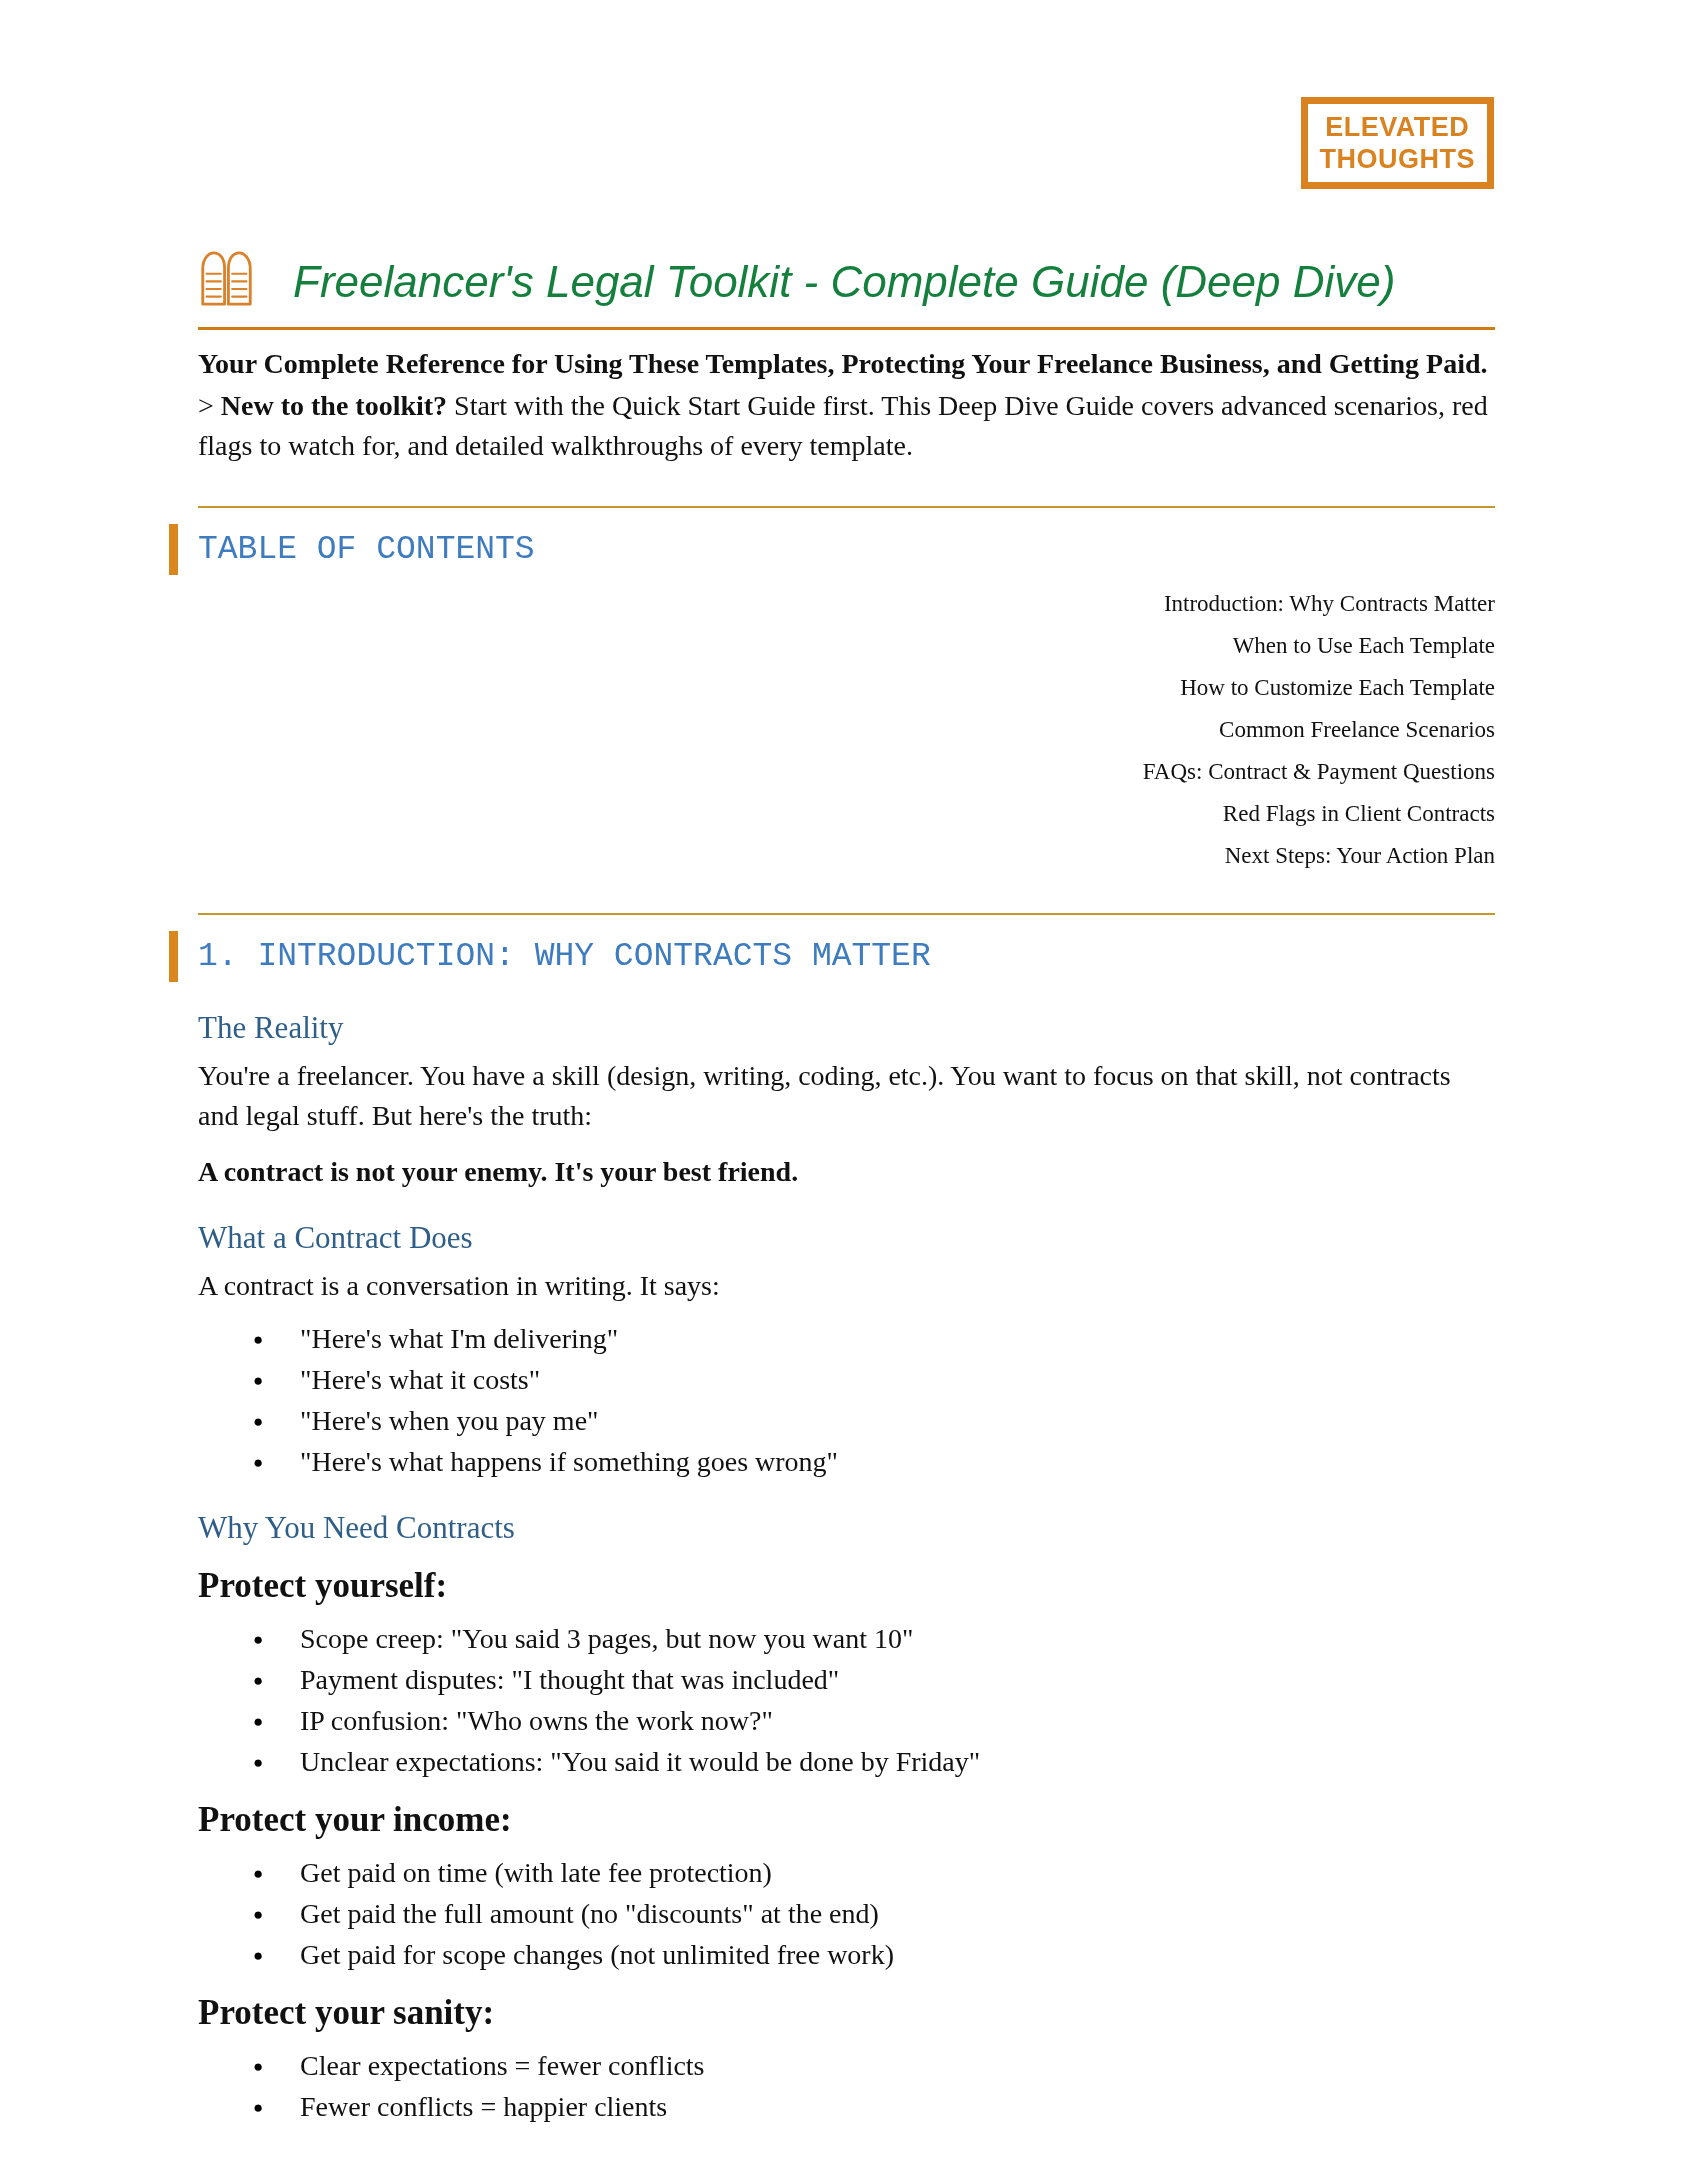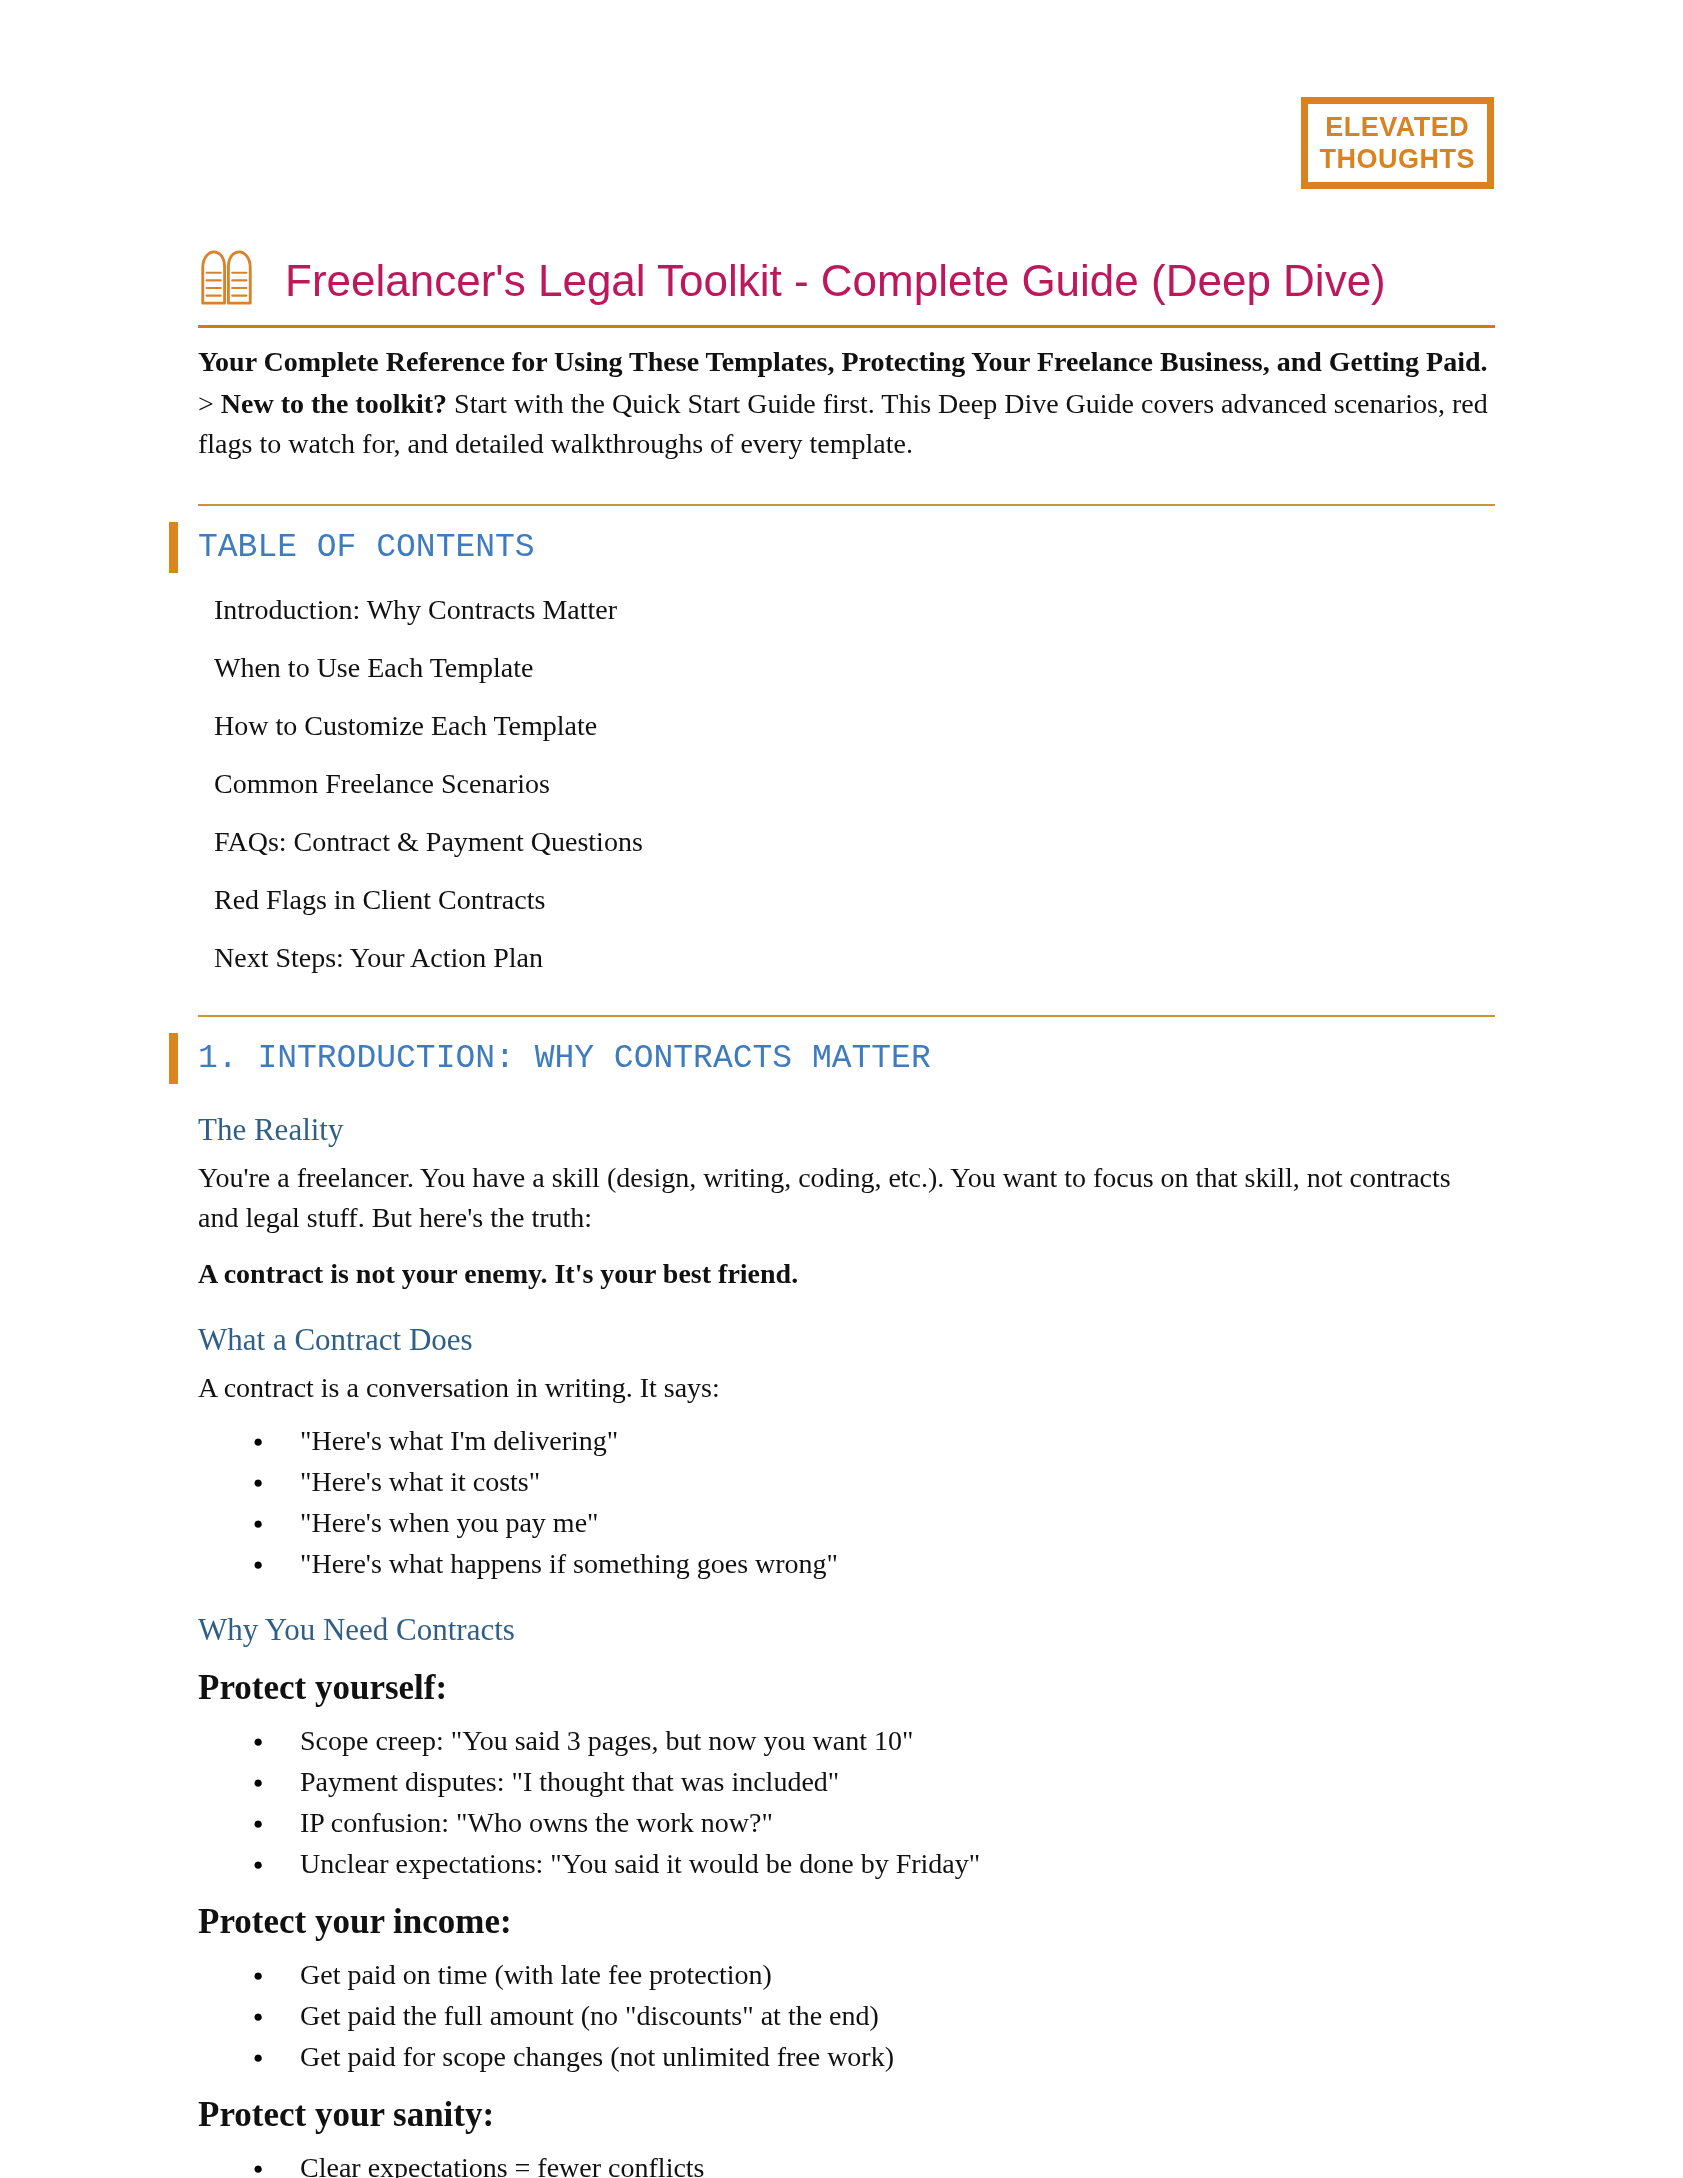--- a/index.html
+++ b/index.html
@@ -32,24 +32,25 @@
   
   .title-row {
     display: flex; align-items: center; gap: 30px;
     border-bottom: 3px solid #D07C15;
     padding-bottom: 12px;
   }
   .book-icon { flex: 0 0 auto; }
   .doc-title {
     font-family: "Liberation Sans", sans-serif;
     font-size: 44px; line-height: 51px;
-    color: #be185d;
+    color: #15803d;
     font-weight: normal;
-    margin: 0;
+    margin: 8px;
     white-space: nowrap;
+    font-style: italic;
   }
 
   .intro-bold {
     margin: 14px 0 0 0;
     font-weight: bold;
     font-size: 28px; line-height: 40px;
   }
   .intro-note {
     margin: 2px 0 0 0;
     font-size: 28px; line-height: 40px;
@@ -66,21 +67,21 @@
     margin: 16px 0 0 -29px;
     border-left: 9px solid #D9861F;
     padding-left: 20px;
     font-family: Liberation Mono, monospace;
     font-weight: normal;
     font-size: 33px; line-height: 51px;
     color: #3E7CBF;
   }
 
   .toc-list { margin-top: 8px; }
-  .toc-item { margin: 16px; font-size: 28px; line-height: 42px; }
+  .toc-item { margin: 0; font-size: 23px; line-height: 42px; text-align: right; }
 
   .h2 {
     margin: 26px 0 0 0;
     font-family: Liberation Serif, serif;
     font-weight: normal;
     font-size: 31px; line-height: 40px;
     color: #2F5F88;
   }
   .body-p { margin: 8px 0 0 0; font-size: 28px; line-height: 40px; }
   .bold-p { margin: 16px 0 0 0; font-size: 28px; line-height: 40px; font-weight: bold; }

